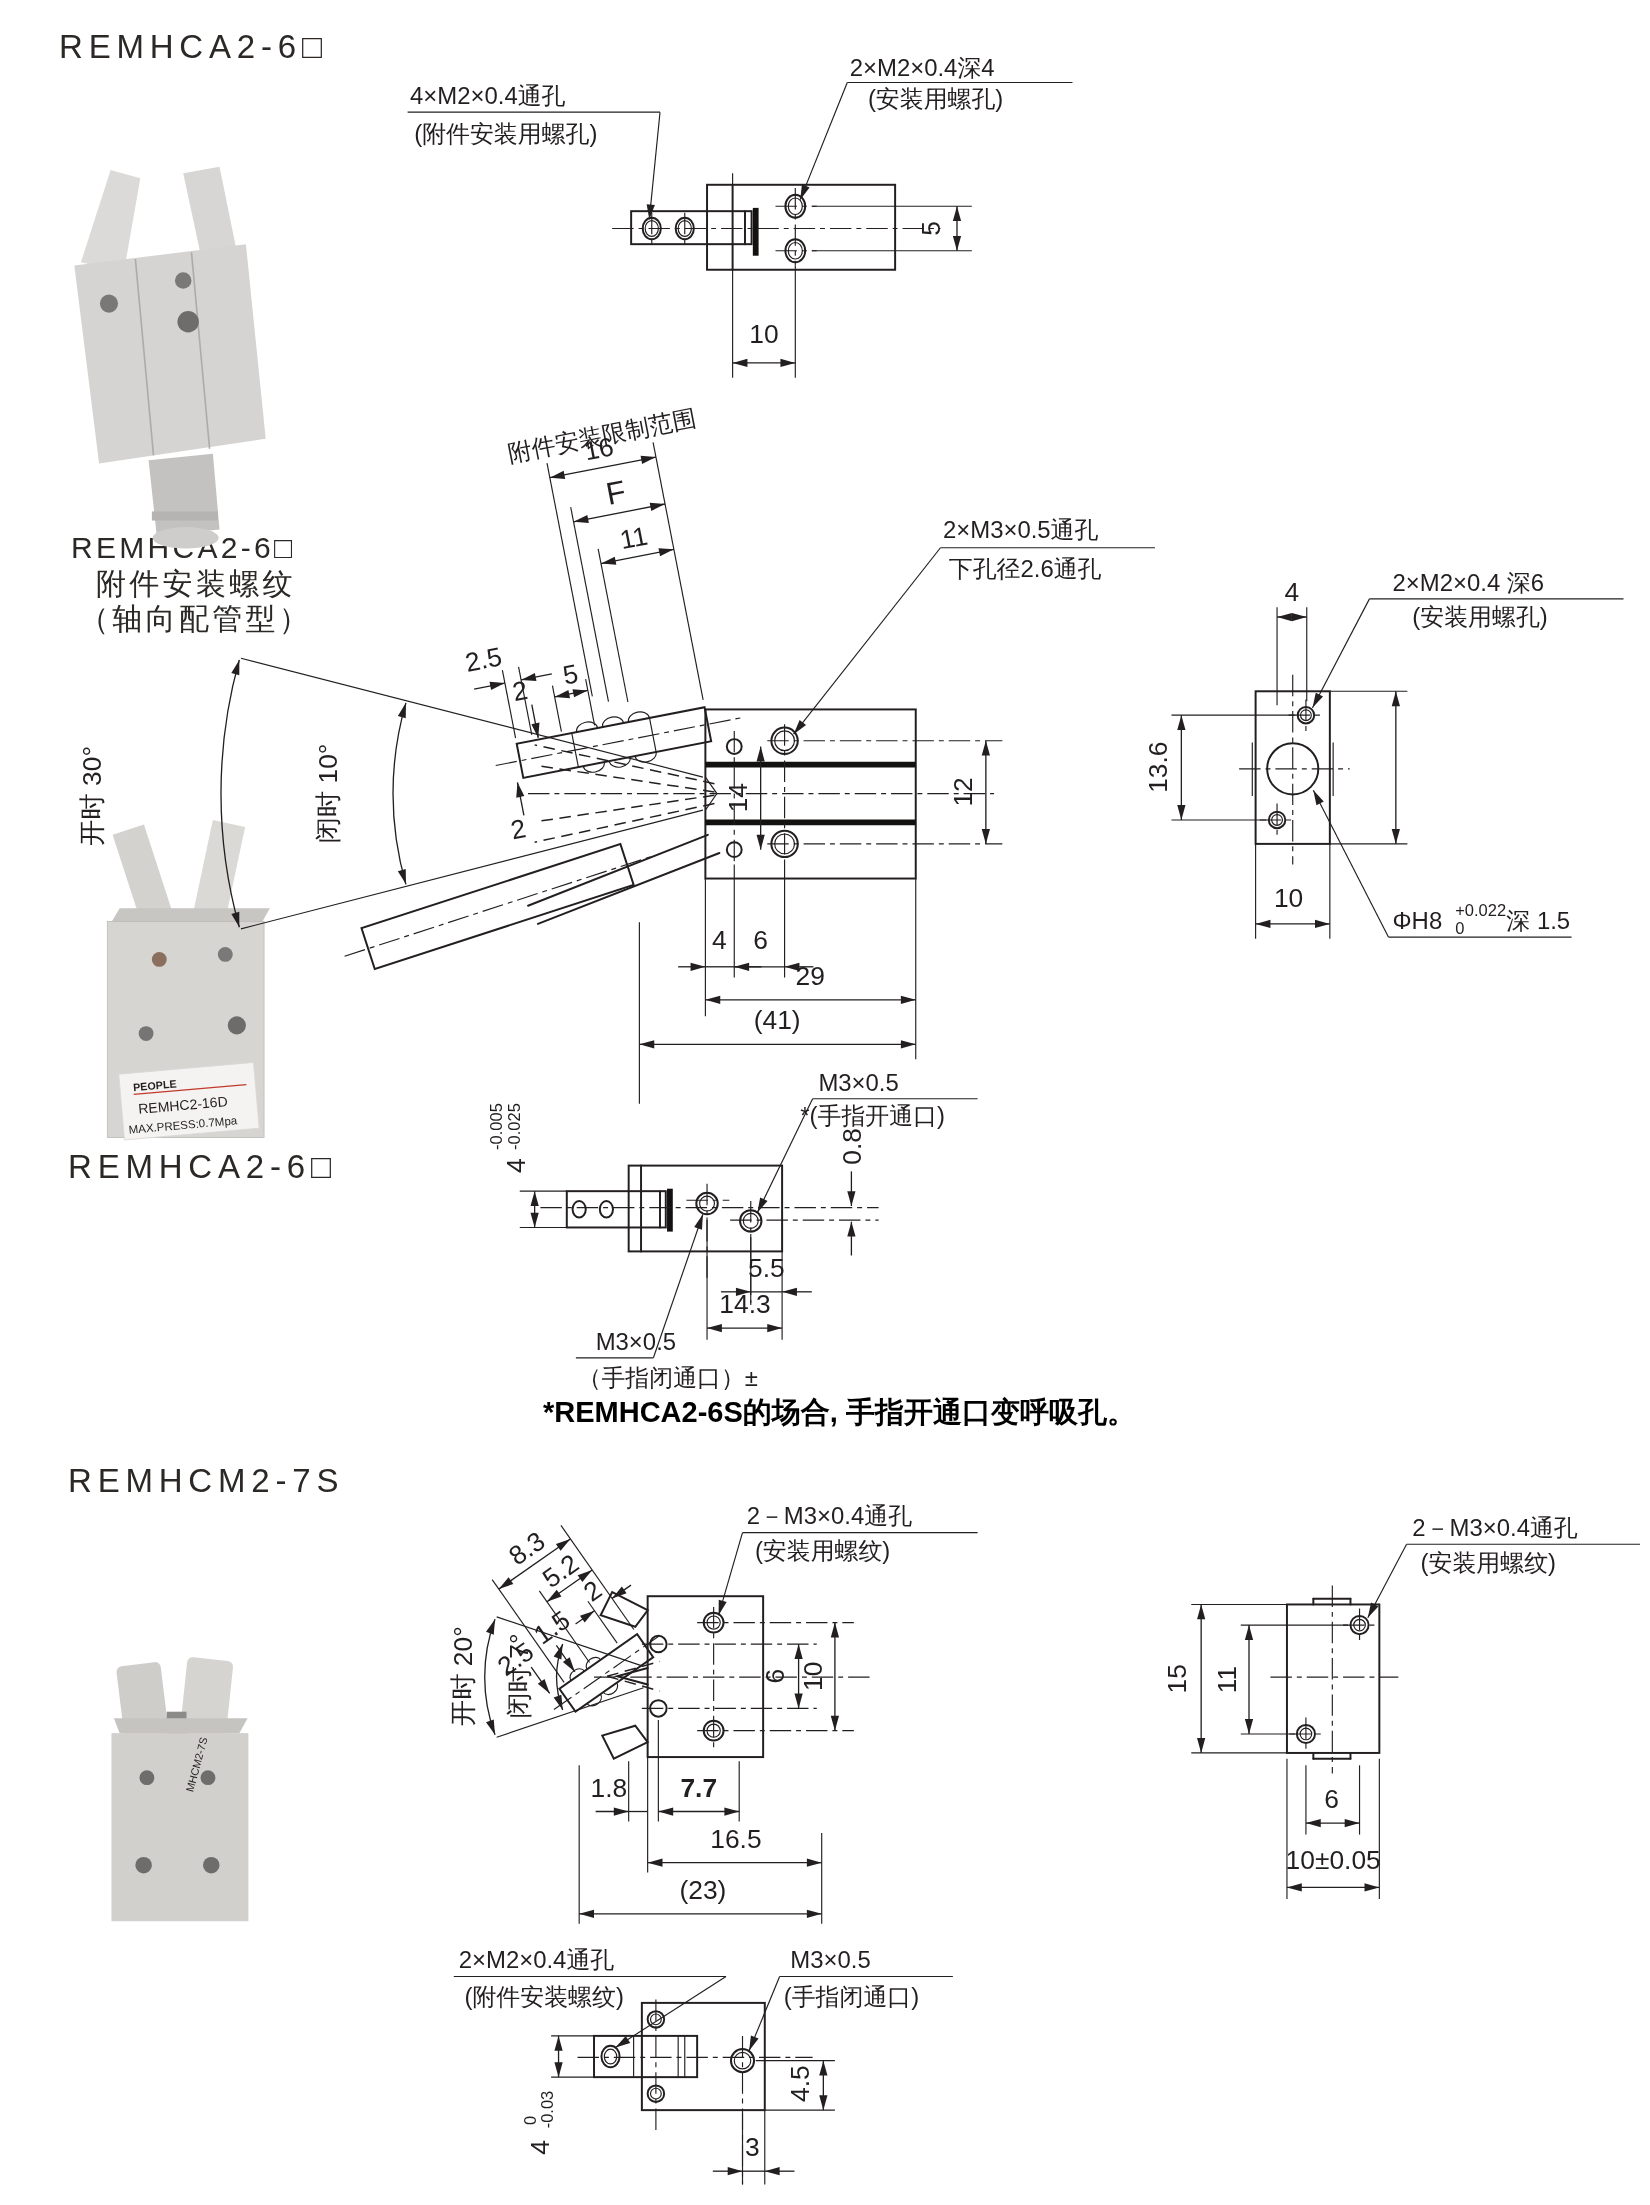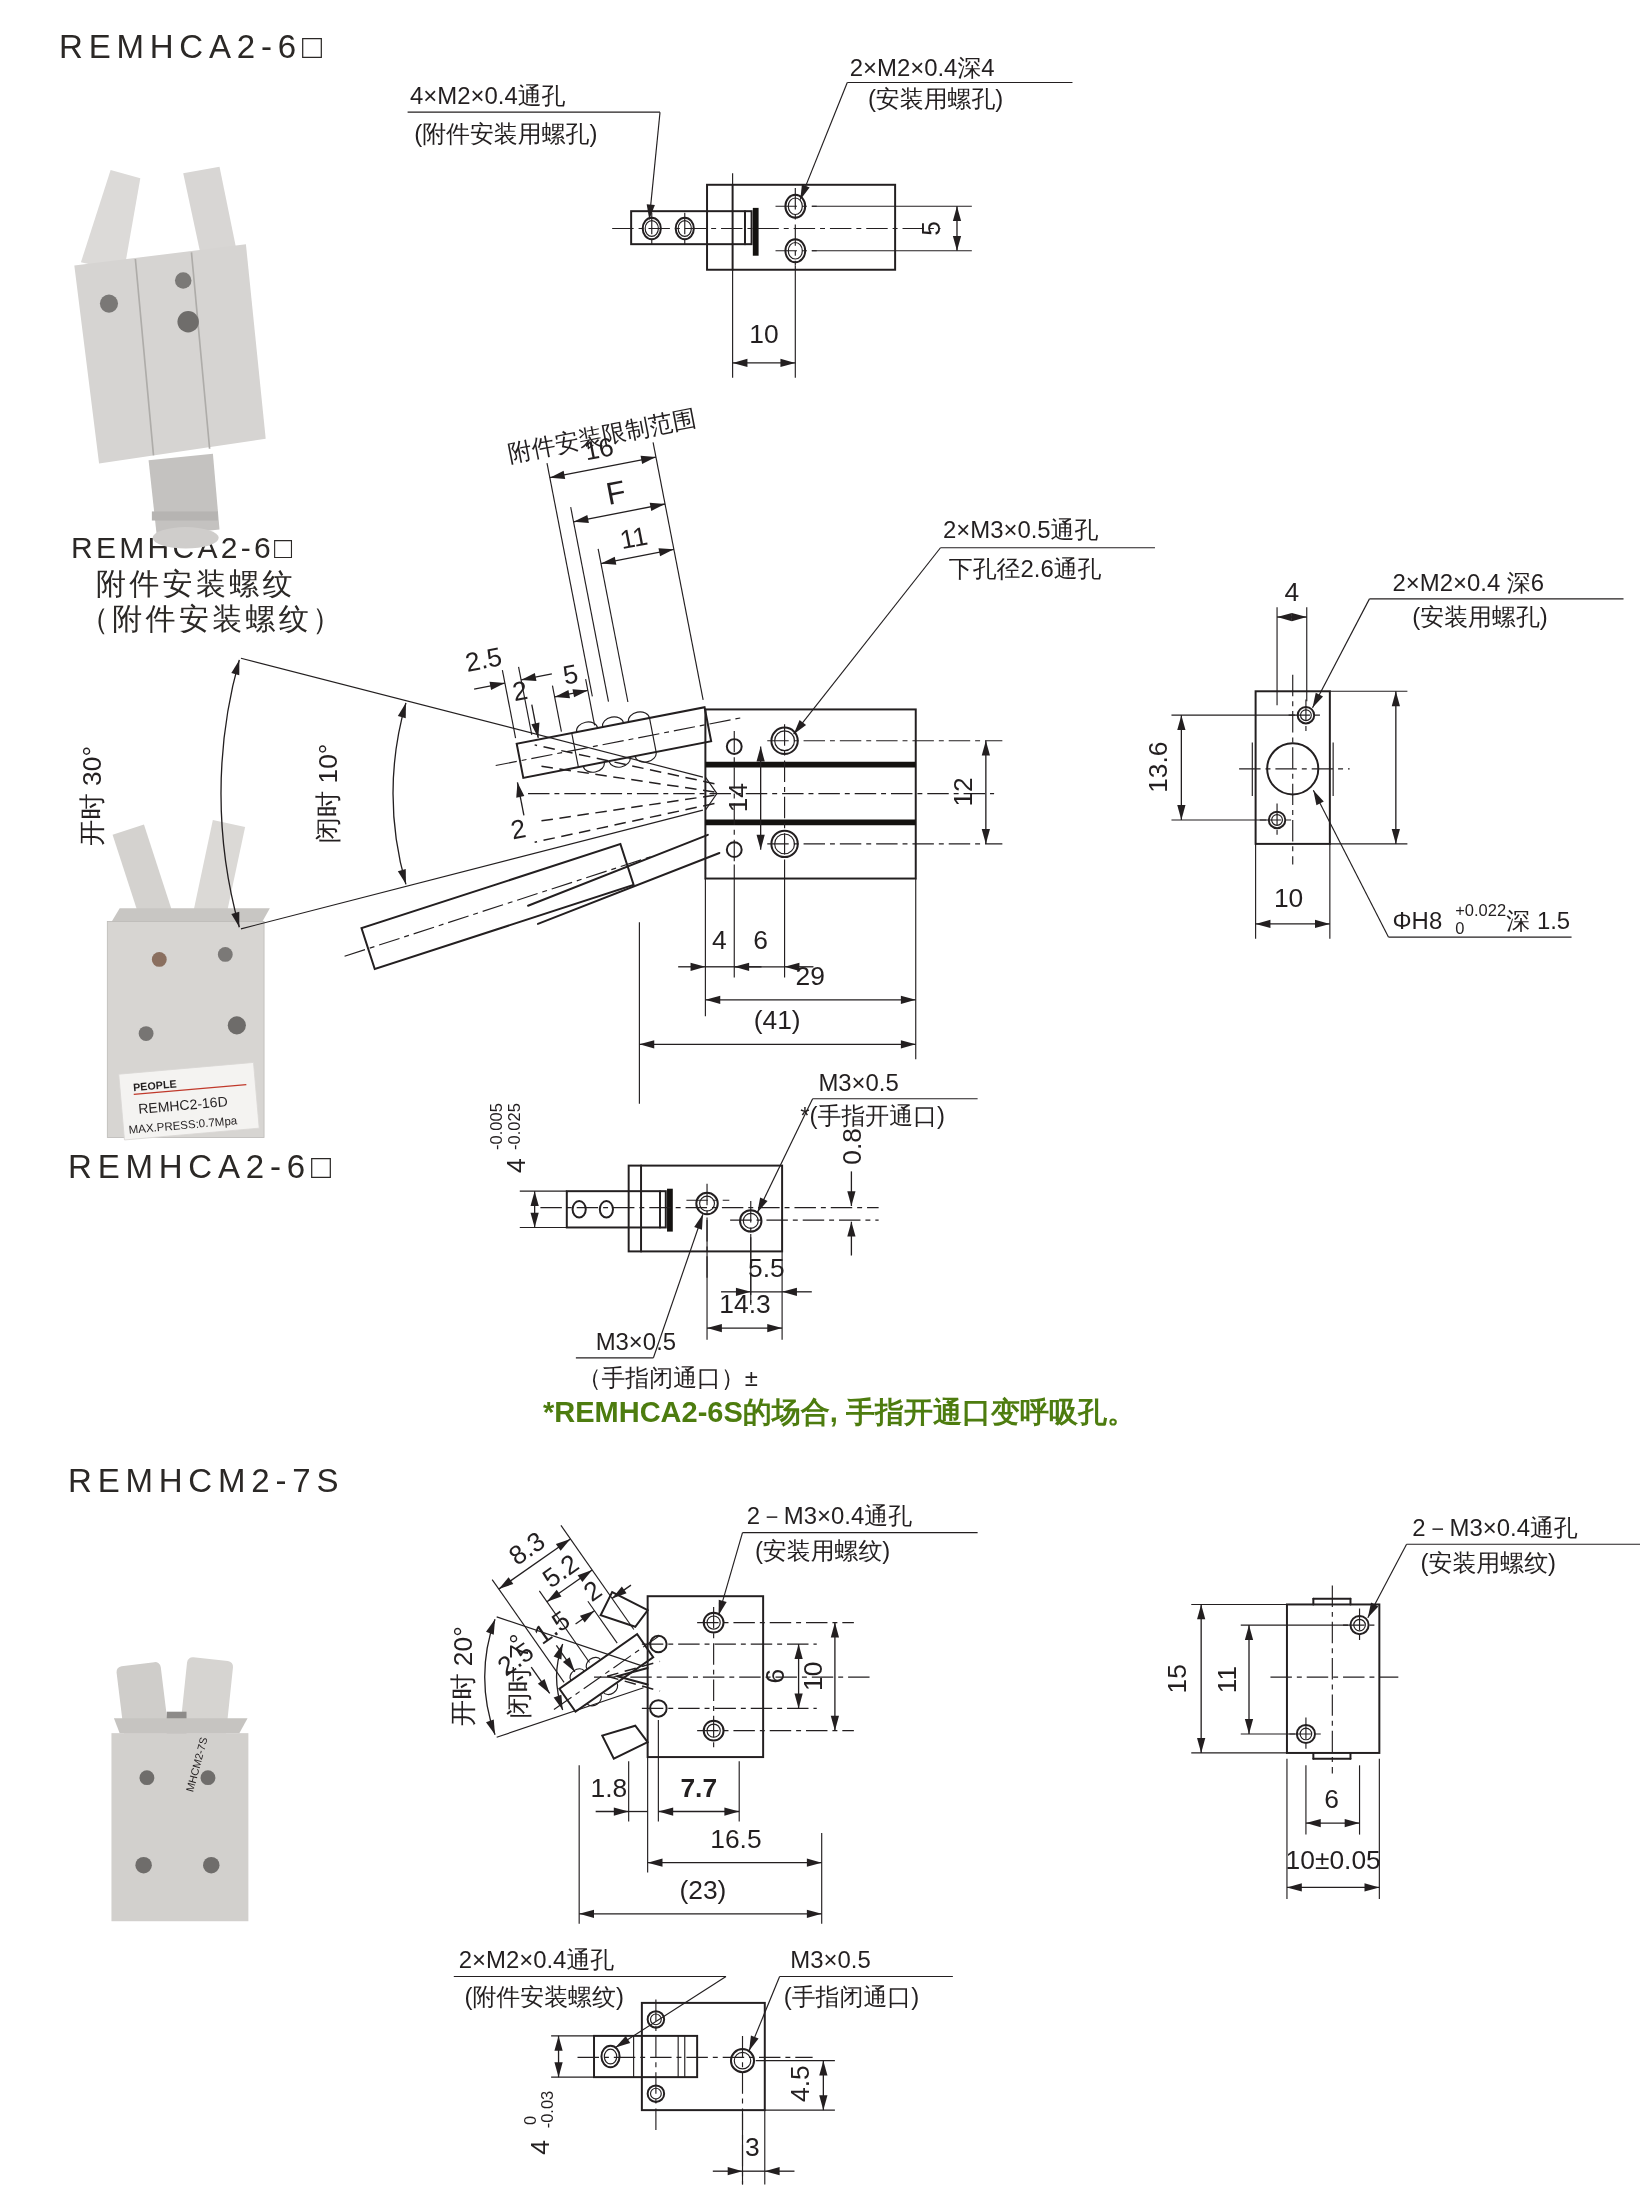--- a/index.html
+++ b/index.html
@@ -1,21 +1,21 @@
 <!DOCTYPE html>
 <html style="font-size:13.2px"><head>
 <meta charset="utf-8">
 <style>
   html,body{margin:0;padding:0;background:#ffffff;}
   #sheet{position:relative;width:1650px;height:2205px;background:#ffffff;overflow:hidden;
          font-family:"Liberation Sans","DejaVu Sans",sans-serif;color:#231f20;border-radius:12px;}
   #sheet svg{position:absolute;left:0;top:0;}
   .title{position:absolute;font-size:33px;font-weight:500;letter-spacing:5.8px;color:#2b2826;white-space:nowrap;}
   .subtitle{position:absolute;font-size:30px;font-weight:500;letter-spacing:3.3px;color:#2b2826;white-space:nowrap;}
-  .note{position:absolute;font-size:29px;font-weight:600;color:#4d7c0f;white-space:nowrap;text-align:center;}
+  .note{position:absolute;font-size:29px;font-weight:600;color:#000000;white-space:nowrap;text-align:center;}
   
   .tl{stroke:#231f20;stroke-width:2.4;fill:none;stroke-linecap:round;}
   .thin{stroke:#231f20;stroke-width:1.4;fill:none;}
   .cl{stroke:#231f20;stroke-width:1.4;fill:none;stroke-dasharray:26 6 6 6;}
   .hid{stroke:#231f20;stroke-width:1.8;fill:none;stroke-dasharray:14 8;}
   .thick{stroke:#141210;stroke-width:7;fill:none;}
   .dim{stroke:#231f20;stroke-width:1.6;fill:none;}
   text{fill:#231f20;font-family:"Liberation Sans","DejaVu Sans",sans-serif;}
   .dt{font-size:32px;}
   .bt{font-size:32px;font-weight:700;}
@@ -25,21 +25,21 @@
   .pt{font-size:13px;}
 </style>
 </head>
 <body>
 
 <div id="sheet">
 
   <div class="title" style="left:59px;top:28px;">REMHCA2-6□</div>
   <div class="subtitle" style="left:71px;top:531px;">REMHCA2-6□</div>
   <div class="subtitle" style="left:96px;top:564px;">附件安装螺纹</div>
-  <div class="subtitle" style="left:79px;top:599px;">（附件安装螺纹）</div>
+  <div class="subtitle" style="left:79px;top:599px;">（轴向配管型）</div>
   <div class="title" style="left:68px;top:1148px;">REMHCA2-6□</div>
   <div class="title" style="left:68px;top:1462px;">REMHCM2-7S</div>
   <div class="note" style="left:543px;top:1393px;">*REMHCA2-6S的场合, 手指开通口变呼吸孔。</div>
 
   <svg width="1650" height="2205" viewBox="0 0 2000 2673">
     <defs>
       <marker id="ar" viewBox="0 0 20 12" markerWidth="20" markerHeight="12" refX="19" refY="6" orient="auto-start-reverse" markerUnits="userSpaceOnUse">
         <path d="M1,1 L19,6 L1,11 Z" fill="#231f20"></path>
       </marker>
     </defs>

